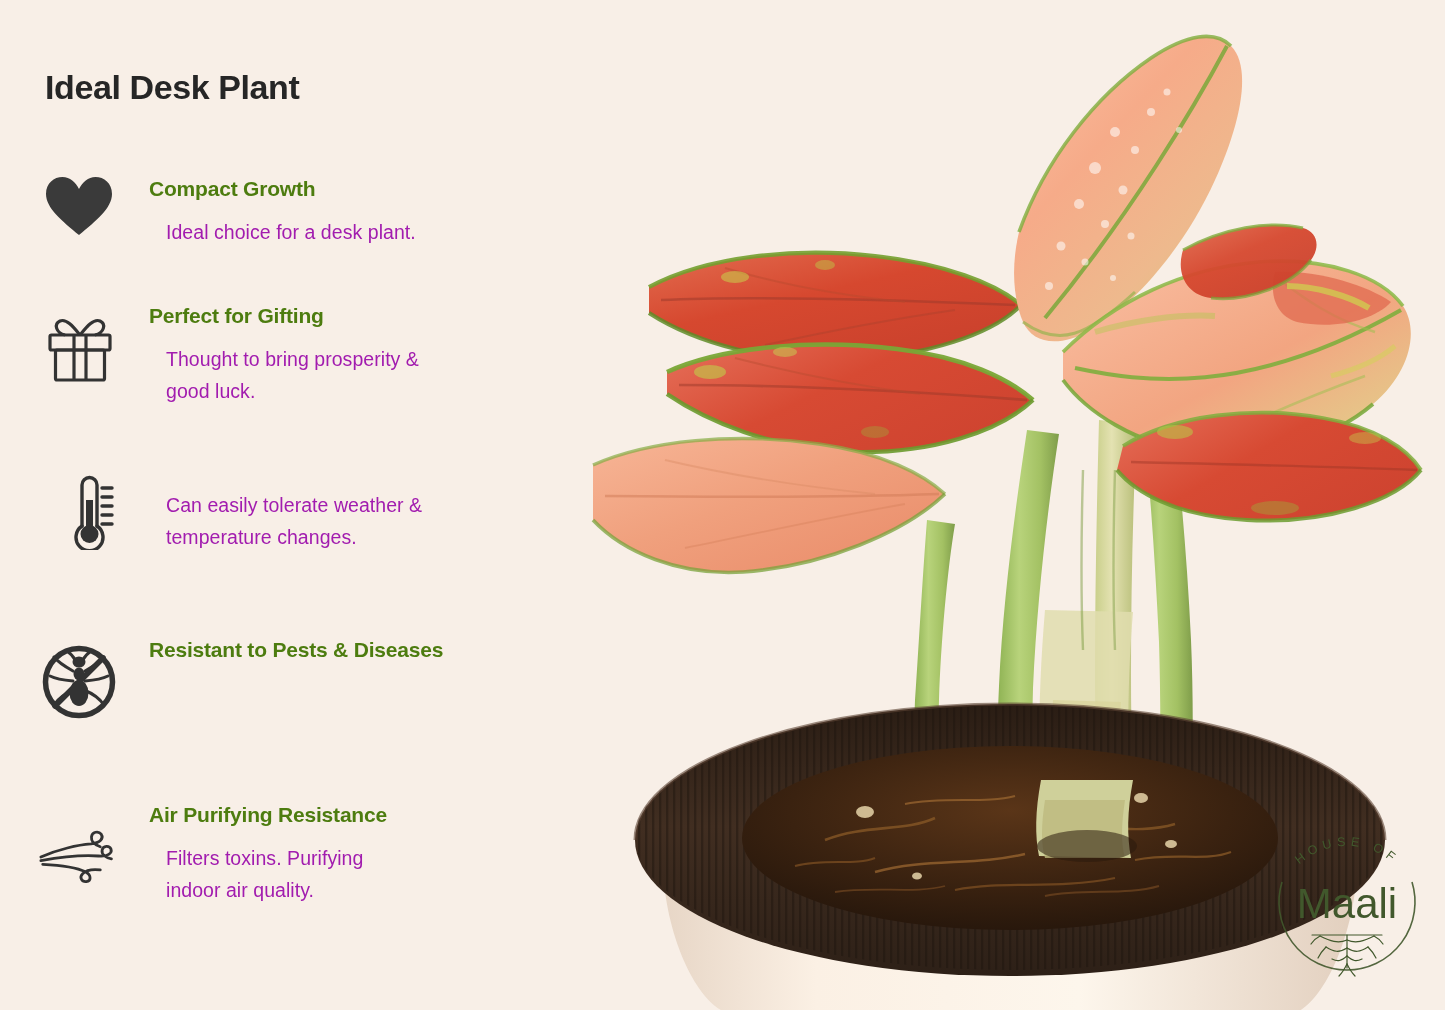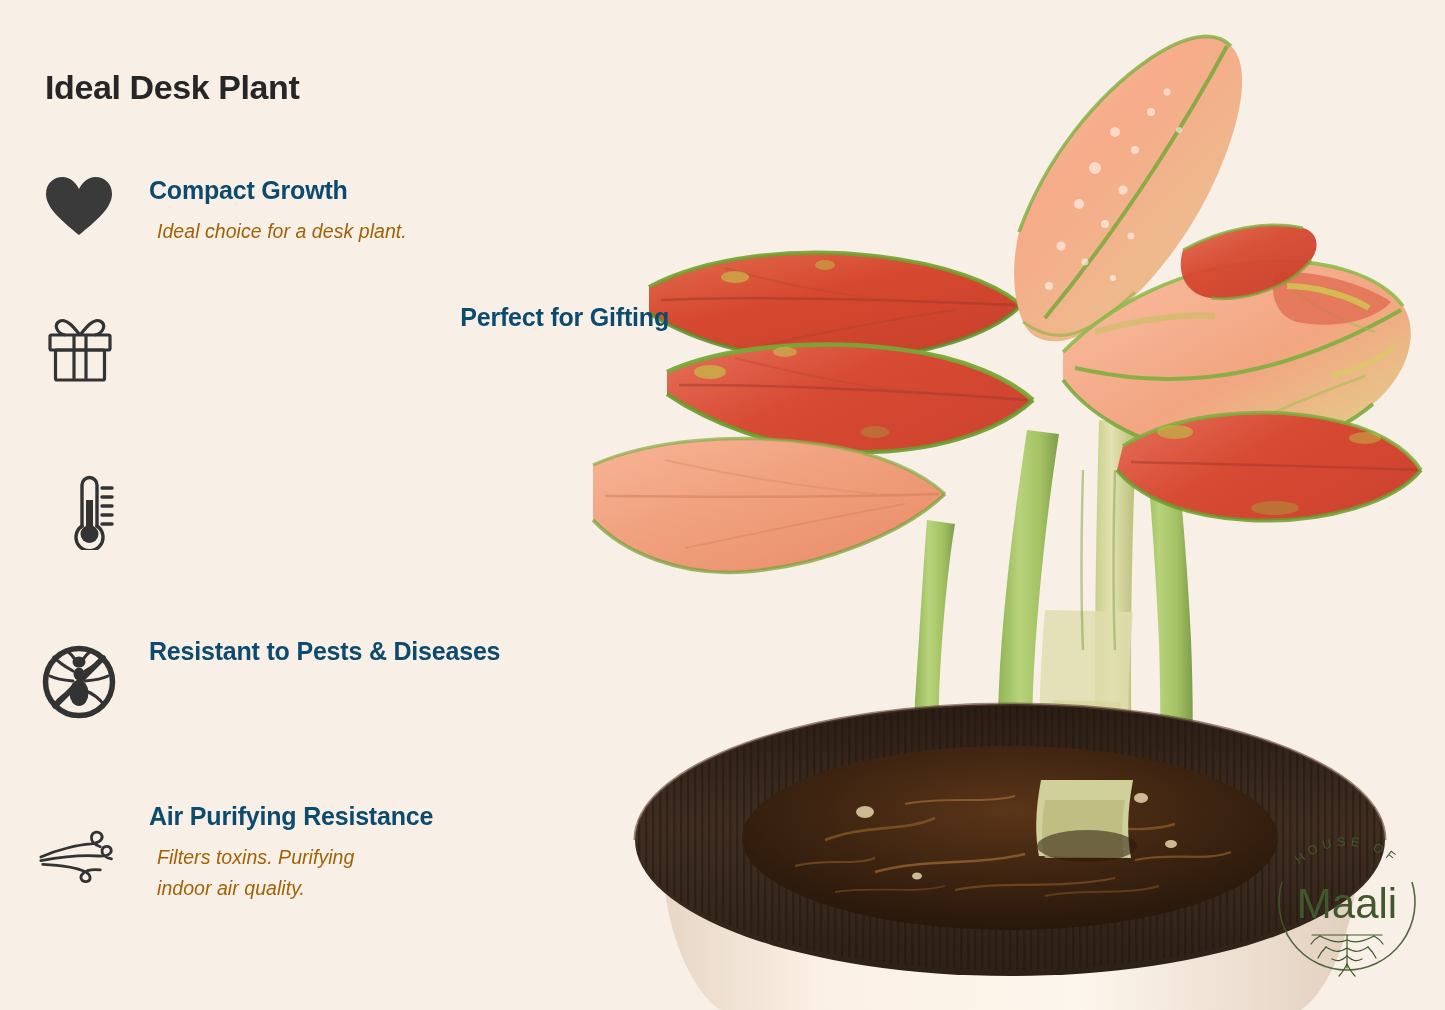--- a/index.html
+++ b/index.html
@@ -71,55 +71,54 @@
   .feature-icon svg { display: block; }
 
   .feature-body {
     position: absolute;
     left: 149px;
     top: 0;
     width: 520px;
   }
 
   .feature-title {
-    font-size: 25px;
+    font-size: 21px;
     font-weight: bold;
-    color: #0c4a6e;
+    color: #4d7c0f;
     letter-spacing: -0.2px;
     line-height: 1.1;
     margin: 0 0 11px 0;
     white-space: nowrap;
   }
 
   .feature-desc {
     font-size: 19.5px;
     font-weight: normal;
-    color: #a16207;
+    color: #a21caf;
     line-height: 1.62;
     letter-spacing: 0.05px;
-    margin: 8px;
+    margin: 17px;
     white-space: pre-line;
-    font-style: italic;
   }
 
   
   #feat-0 { top: 0px; }
   #feat-1 { top: 133px; }
   #feat-2 { top: 300px; }
   #feat-3 { top: 466px; }
   #feat-4 { top: 632px; }
 
   #feat-0 .feature-icon { top: 12px; left: 40px; }
   #feat-1 .feature-icon { top: 22px; left: 41px; }
   #feat-2 .feature-icon { top: 18px; left: 44px; }
   #feat-3 .feature-icon { top: 22px; left: 40px; }
   #feat-4 .feature-icon { top: 30px; left: 39px; }
 
   #feat-0 .feature-body { top: 22px; }
-  #feat-1 .feature-body { top: 16px; text-align: right; }
+  #feat-1 .feature-body { top: 16px; }
   #feat-2 .feature-body { top: 18px; }
   #feat-3 .feature-body { top: 17px; }
   #feat-4 .feature-body { top: 16px; }
 
   
   .photo {
     position: absolute;
     right: 0;
     top: 0;
     width: 870px;
@@ -382,40 +381,44 @@
             <rect x="5" y="20" width="60" height="15" rx="1.5"></rect>
             <rect x="10.5" y="35" width="49" height="30" rx="1.5"></rect>
             <line x1="29" y1="20" x2="29" y2="65"></line>
             <line x1="41" y1="20" x2="41" y2="65"></line>
             <path d="M35 20 C30 14 22 3 15 6 C8.5 9 11 18 20 20"></path>
             <path d="M35 20 C40 14 48 3 55 6 C61.5 9 59 18 50 20"></path>
           </svg>
         </div>
         <div class="feature-body">
           <div class="feature-title">Perfect for Gifting</div>
+          <div class="feature-desc">Thought to bring prosperity &amp;
+good luck.</div>
         </div>
       </div>
 
       <div class="feature" id="feat-2">
         <div class="feature-icon">
           <svg width="62" height="76" viewBox="0 0 62 76">
             <g fill="none" stroke="#333" stroke-width="3.4" stroke-linecap="round">
               <path d="M30 52 L30 11 A7.5 7.5 0 0 1 45 11 L45 52"></path>
               <path d="M30 52 A13.5 13.5 0 1 0 45 52"></path>
               <line x1="50" y1="14" x2="60" y2="14"></line>
               <line x1="50" y1="23" x2="60" y2="23"></line>
               <line x1="50" y1="32" x2="60" y2="32"></line>
               <line x1="50" y1="41" x2="60" y2="41"></line>
               <line x1="50" y1="50" x2="60" y2="50"></line>
             </g>
             <circle cx="37.5" cy="60" r="9" fill="#333"></circle>
             <rect x="34" y="26" width="7" height="34" fill="#333"></rect>
           </svg>
         </div>
         <div class="feature-body">
+          <div class="feature-desc">Can easily tolerate weather &amp;
+temperature changes.</div>
         </div>
       </div>
 
       <div class="feature" id="feat-3">
         <div class="feature-icon">
           <svg width="74" height="74" viewBox="0 0 74 74">
             <g stroke="#333" stroke-width="3" fill="none" stroke-linecap="round">
 
               <path d="M31 26 C22 21 16 17 12 12"></path>
               <path d="M31 36 C20 35 14 34 8 31"></path>

